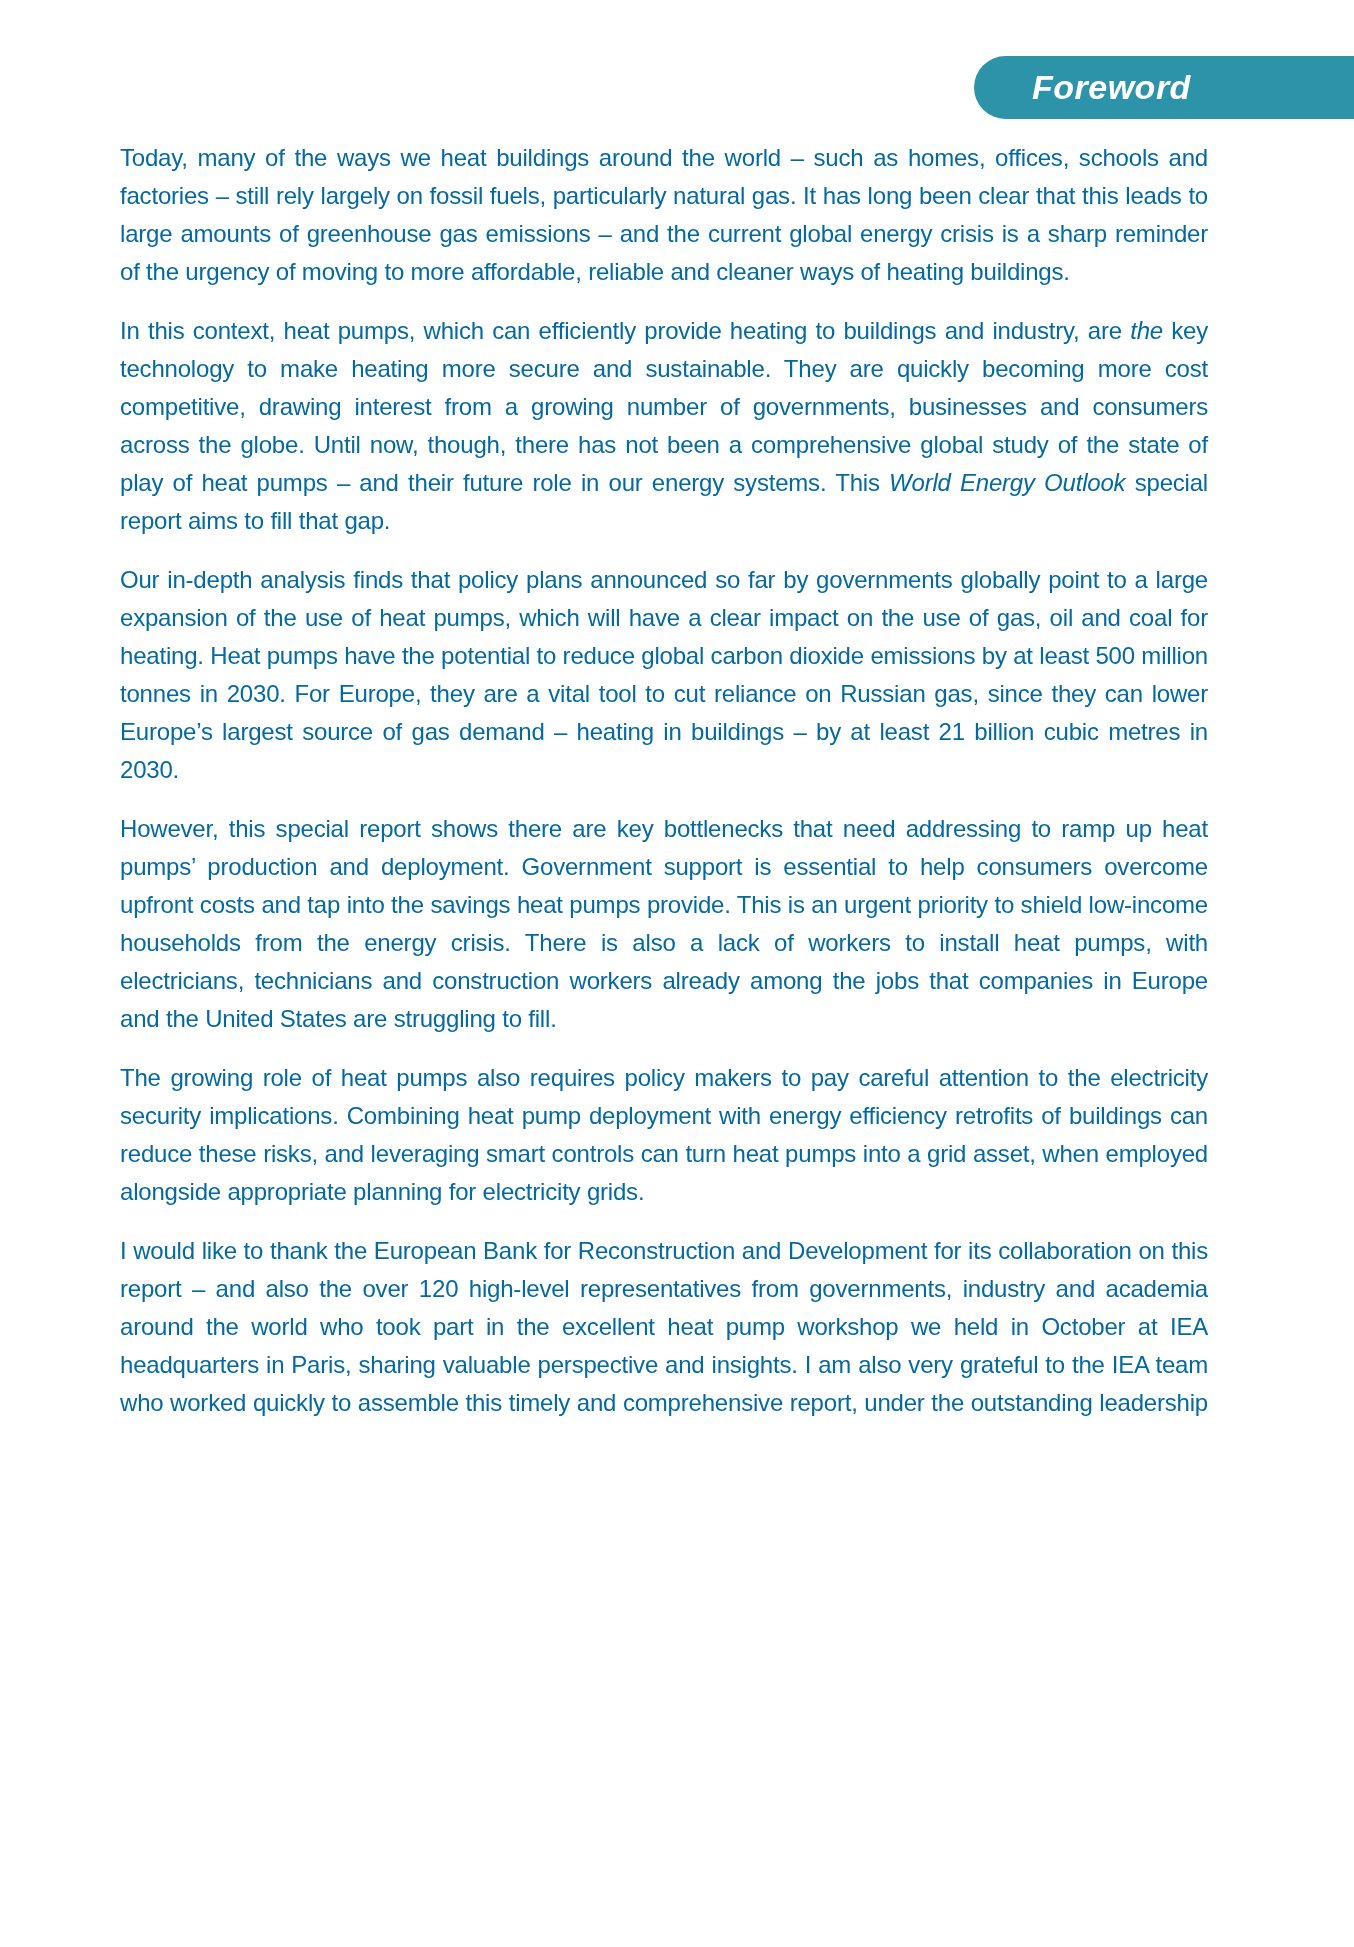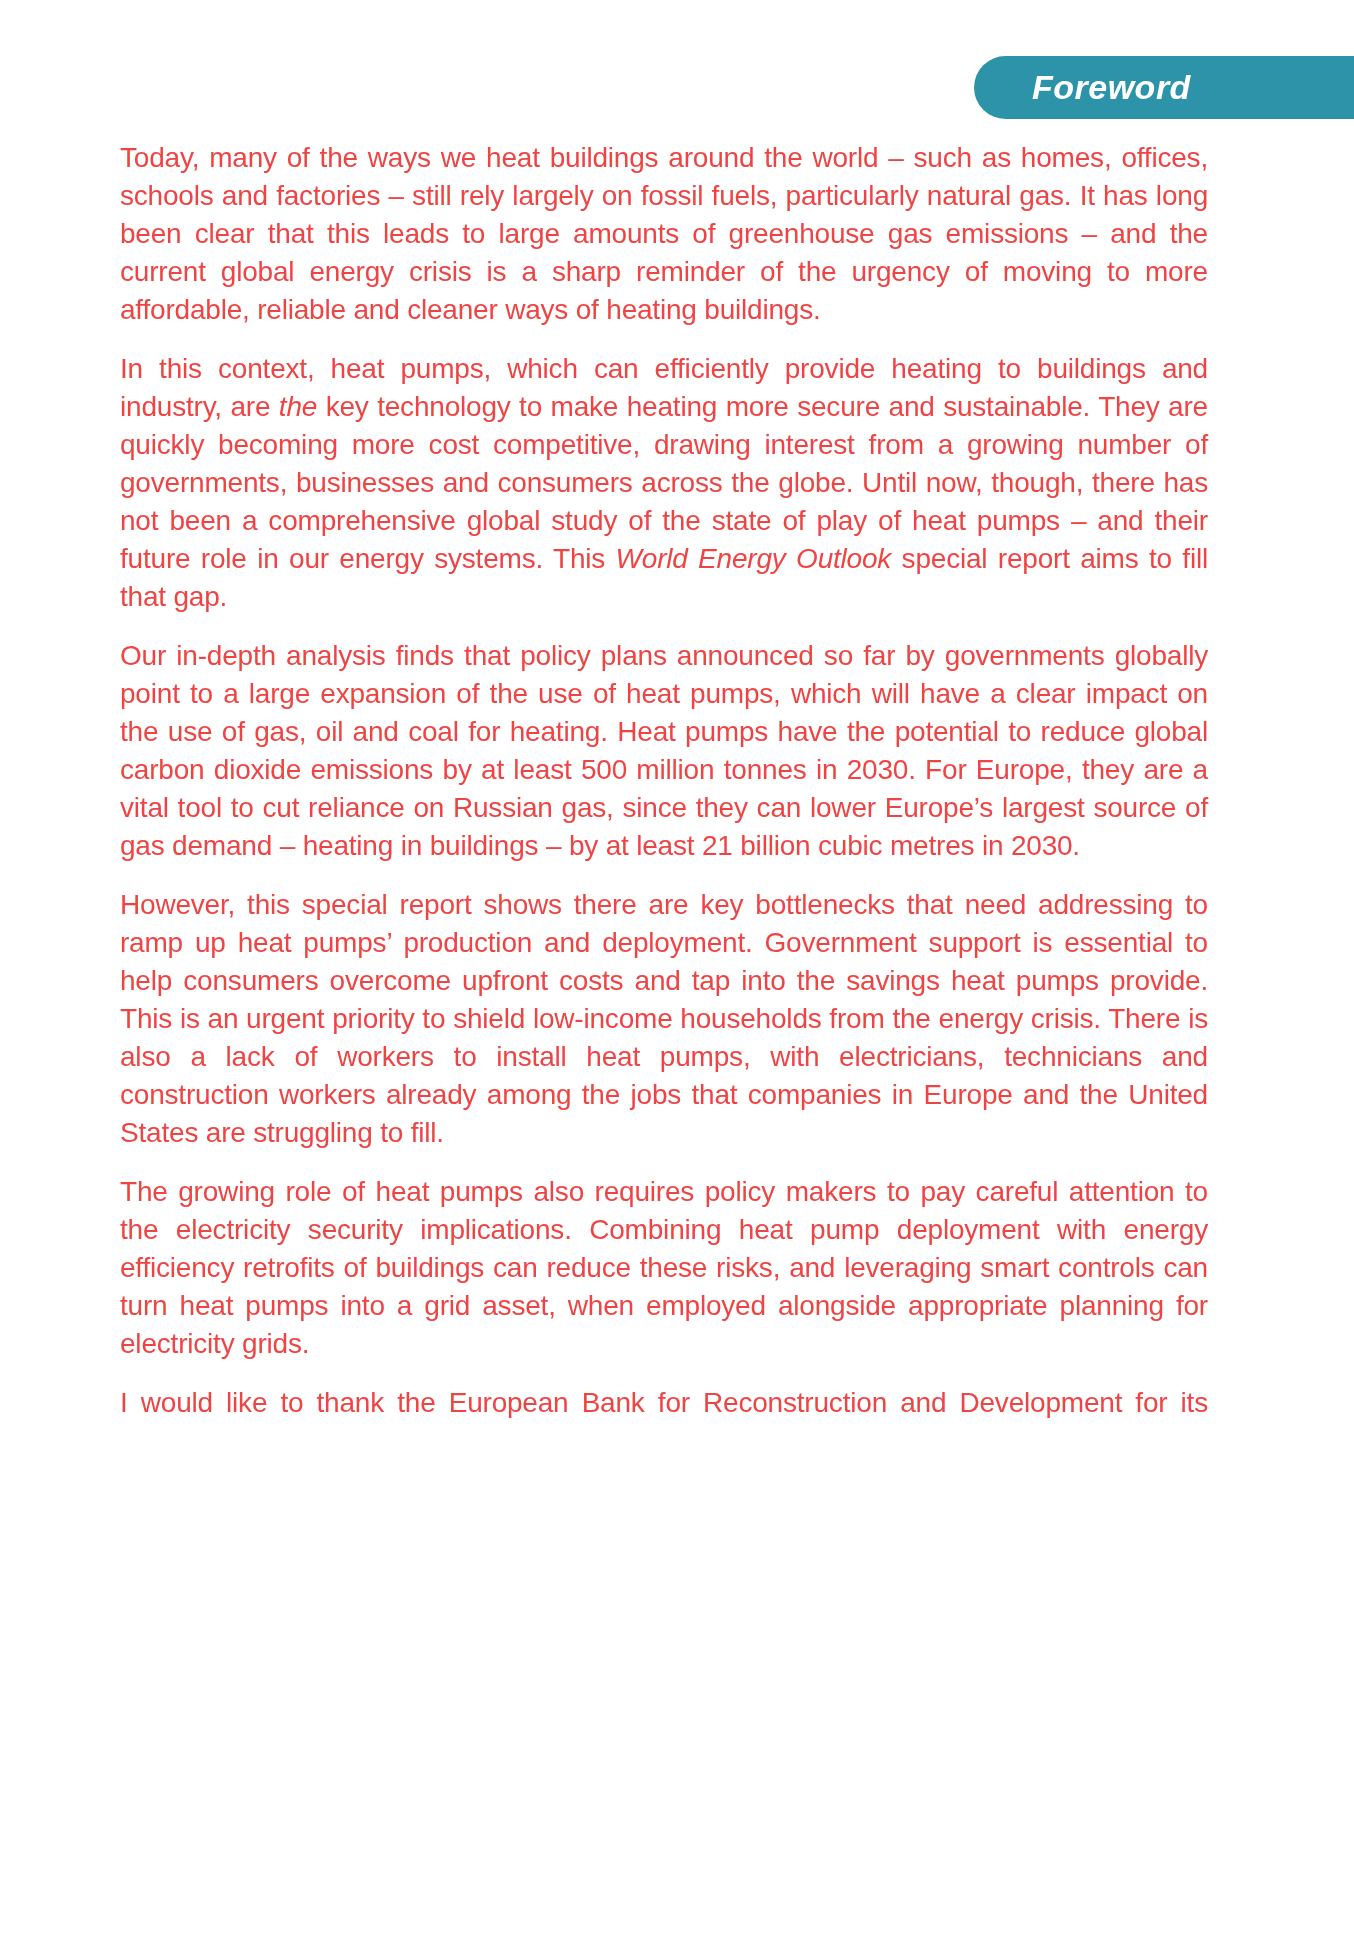--- a/index.html
+++ b/index.html
@@ -40,23 +40,23 @@
 
   
   .content {
     position: absolute;
     left: 120px;
     top: 139px;
     width: 1088px;
   }
   .content p {
     margin: 0 0 21px 0;
-    font-size: 28px;
+    font-size: 24px;
     line-height: 38px;
-    color: #ef4444;
+    color: #0369a1;
     text-align: justify;
     letter-spacing: -0.2px;
   }
   .content p em {
   }
 
   
   .signature {
     margin-top: 26px;
     text-align: right;

